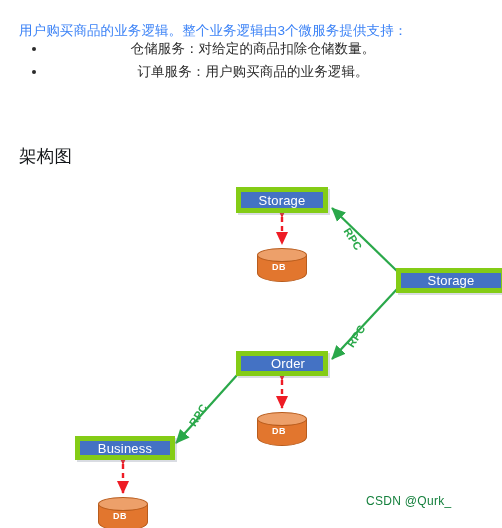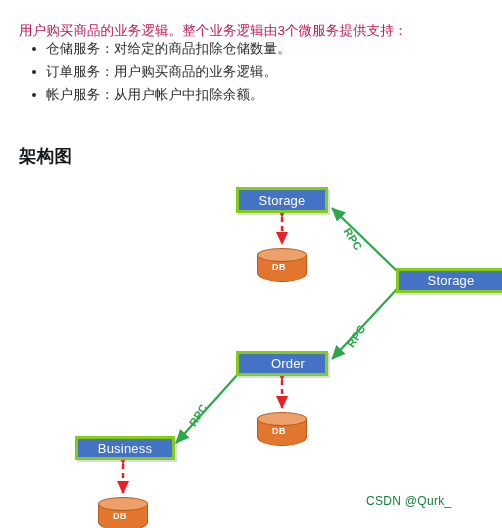--- a/index.html
+++ b/index.html
@@ -24,31 +24,32 @@
     top: 0;
     width: 502px;
   }
   .intro-paragraph {
     position: absolute;
     left: 19px;
     top: 7px;
     width: 470px;
     font-size: 13.5px;
     line-height: 20px;
-    color: #be185d;
+    color: #3b82f6;
     letter-spacing: 0.1px;
   }
   .bullet-list {
     position: absolute;
     left: 0px;
     top: 37px;
     width: 460px;
     margin: 0;
     padding: 0;
     list-style: none;
+    text-align: center;
   }
   .bullet-list li {
     position: relative;
     margin: 0;
     padding: 0 0 0 46px;
     height: 23px;
     line-height: 23px;
     font-size: 13.5px;
     color: #2b2b2b;
     letter-spacing: 0.1px;
@@ -60,21 +61,21 @@
     width: 4px;
     height: 4px;
     border-radius: 50%;
     background: #2b2b2b;
   }
   .section-heading {
     position: absolute;
     left: 19px;
     top: 129px;
     font-size: 17.5px;
-    font-weight: bold;
+    font-weight: normal;
     color: #14171a;
     letter-spacing: 0.3px;
   }
 
   
   #diagram {
     position: absolute;
     left: 0;
     top: 0;
     width: 502px;
@@ -85,21 +86,21 @@
     left: 0;
     top: 0;
     width: 502px;
     height: 528px;
   }
 
   .node-box {
     position: absolute;
     box-sizing: border-box;
     background: #4472c4;
-    border: 3px solid #84cc16;
+    border: 5px solid #84cc16;
     color: #ffffff;
     font-size: 13px;
     display: flex;
     align-items: center;
     justify-content: center;
     letter-spacing: 0.2px;
     box-shadow: 2px 2px 0 rgba(120,130,150,0.28);
   }
   .node-storage  { left: 236px; top: 187px; width: 92px;  height: 26px; }
   .node-business { left: 396px; top: 268px; width: 110px; height: 25px; }
@@ -183,24 +184,20 @@
 
   <ul class="bullet-list">
     <li>
       <span class="bullet-dot"></span>
       <span>仓储服务：对给定的商品扣除仓储数量。</span>
     </li>
     <li>
       <span class="bullet-dot"></span>
       <span>订单服务：用户购买商品的业务逻辑。</span>
     </li>
-    <li>
-      <span class="bullet-dot"></span>
-      <span>帐户服务：从用户帐户中扣除余额。</span>
-    </li>
   </ul>
 
   <h2 class="section-heading">架构图</h2>
 </div>
 
 <div id="diagram">
 
   <svg id="diagram-svg" viewBox="0 0 502 528">
     <defs>
       <marker id="green-arrow" markerWidth="7" markerHeight="7" refX="6" refY="3.5" orient="auto" markerUnits="strokeWidth">

